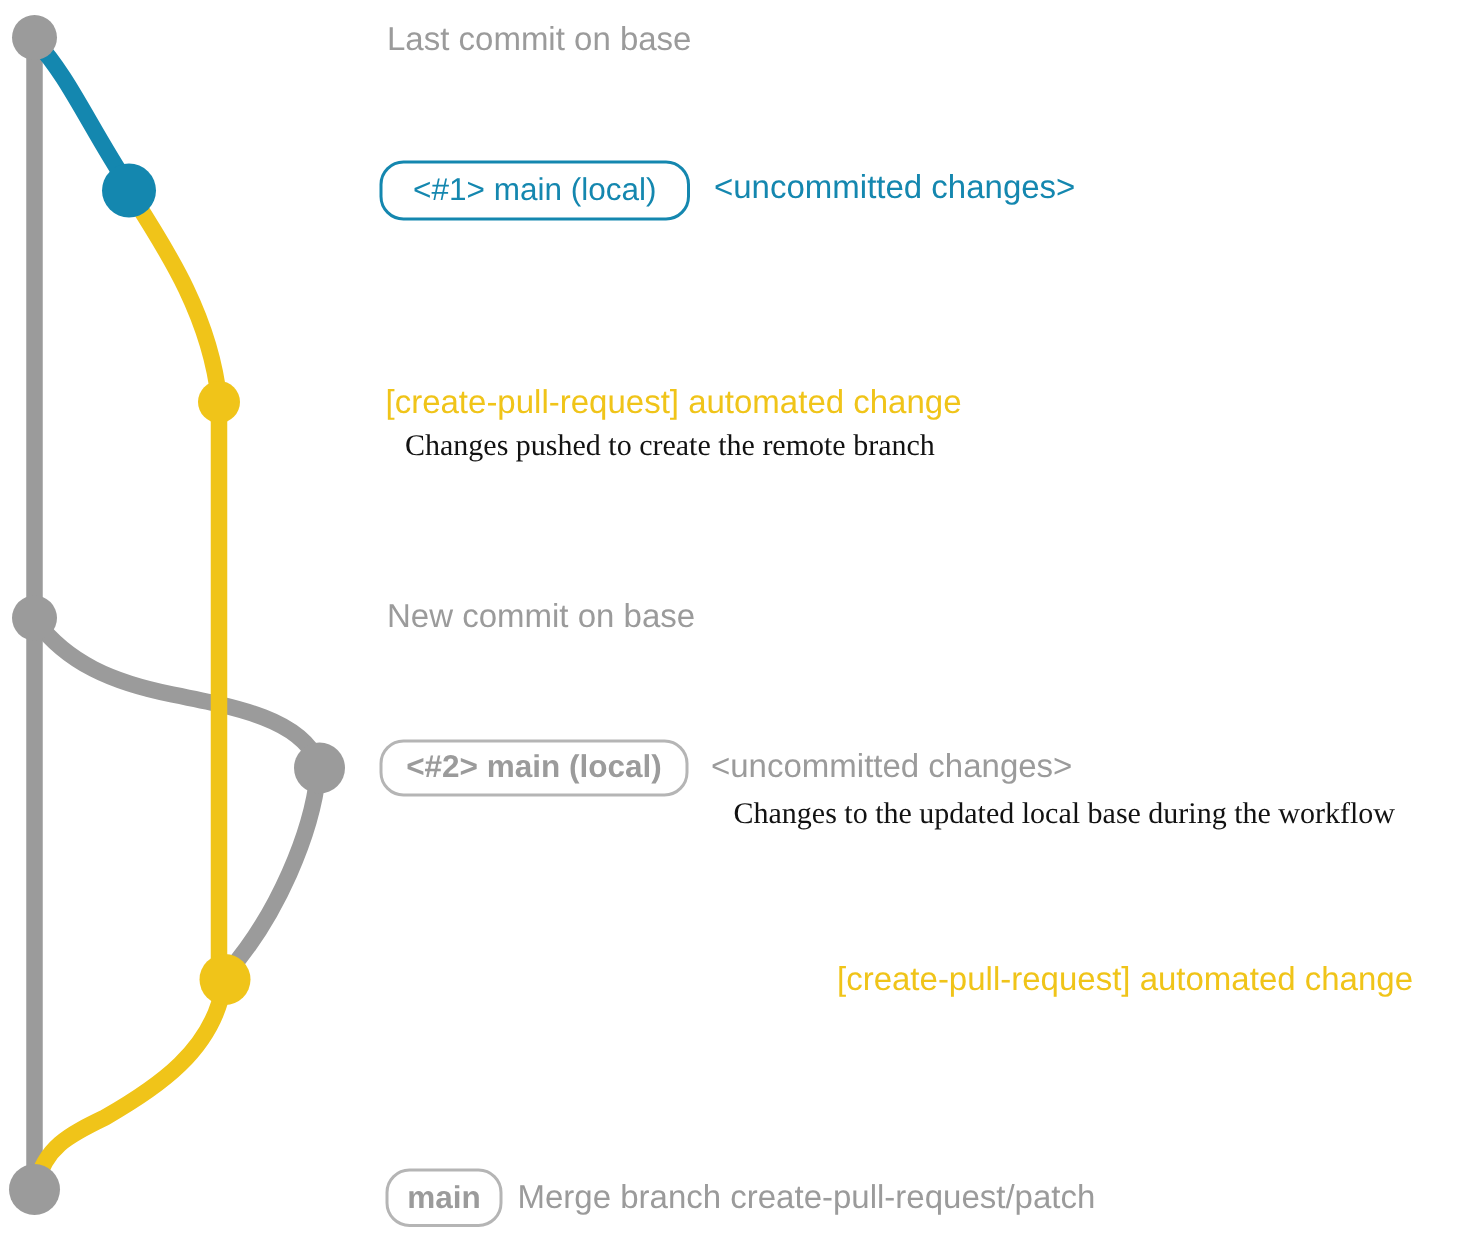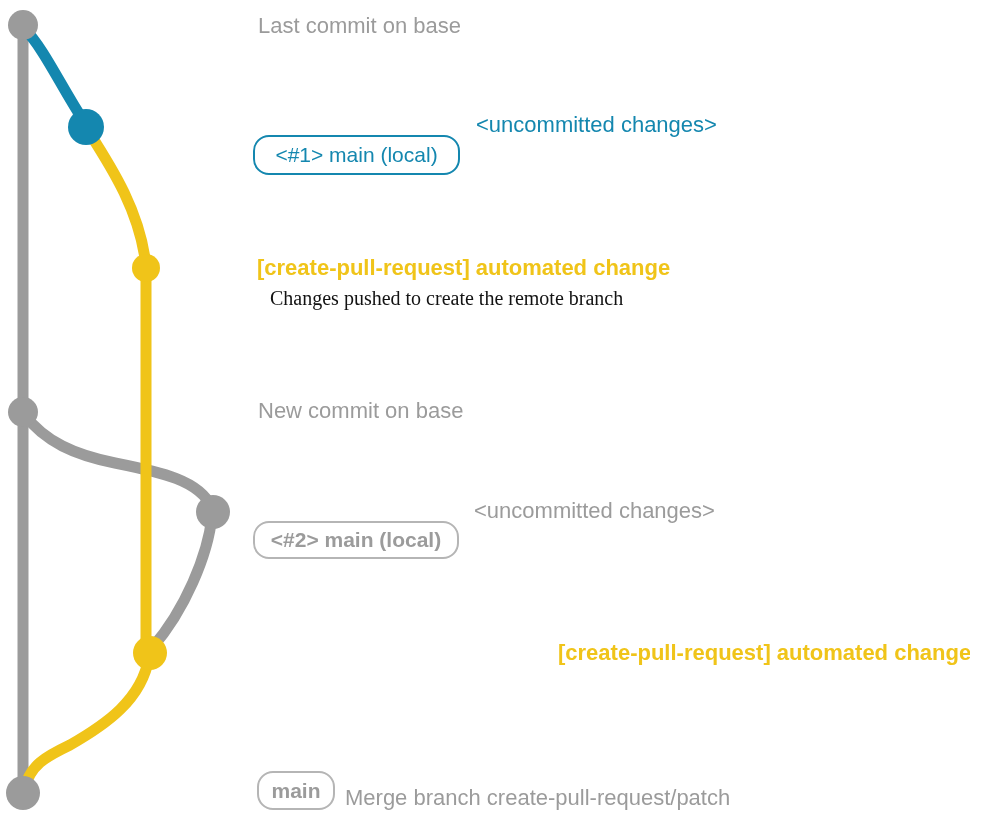--- a/index.html
+++ b/index.html
@@ -23,34 +23,33 @@
   .t{
     position:absolute;
     white-space:nowrap;
     transform:translateY(-50%);
     line-height:1.1;
   }
   .sans{font:22px "Liberation Sans", sans-serif;}
   .serif{font:20px "Liberation Serif", serif;color:var(--desc_text);}
   .gray{color:var(--gray);}
   .teal{color:var(--teal);}
-  .yellow{color:var(--yellow);font-weight:bold;}
+  .yellow{color:var(--yellow);}
 
   .badge{
     position:absolute;
     box-sizing:border-box;
     border:2px solid;
     border-radius:16px;
     display:flex;
     align-items:center;
     justify-content:center;
     font:21px "Liberation Sans", sans-serif;
     white-space:nowrap;
     background:#ffffff;
-    margin-top:28px;
   }
   .badge.b-teal{border-color:var(--teal);color:var(--teal);}
   .badge.b-yellow{border-color:var(--yellow);color:var(--yellow);}
   .badge.b-gray{border-color:var(--badge_gray);color:var(--gray);font-weight:bold;}
 </style>
 </head>
 <body>
 
 <div class="canvas">
 
@@ -86,21 +85,22 @@
 
   <div class="t sans yellow" style="left:257px;top:268px">[create-pull-request] automated change</div>
   <div class="t sans gray" style="left:258px;top:411px">New commit on base</div>
 
   <div class="t serif" style="left:270px;top:298px">Changes pushed to create the remote branch</div>
 
   <div class="badge b-gray" style="left:253px;top:493px;width:206px;height:38px">
     <span>&lt;#2&gt; main (local)</span>
   </div>
   <div class="t sans gray" style="left:474px;top:511px">&lt;uncommitted changes&gt;</div>
+  <div class="t serif" style="left:489px;top:543px">Changes to the updated local base during the workflow</div>
 
   <div class="t sans yellow" style="left:558px;top:653px">[create-pull-request] automated change</div>
 
-  <div class="badge b-gray" style="left:257px;top:743px;width:78px;height:39px">
+  <div class="badge b-gray" style="left:257px;top:779px;width:78px;height:39px">
     <span>main</span>
   </div>
   <div class="t sans gray" style="left:345px;top:798px">Merge branch create-pull-request/patch</div>
 
 </div>
 
 </body></html>

